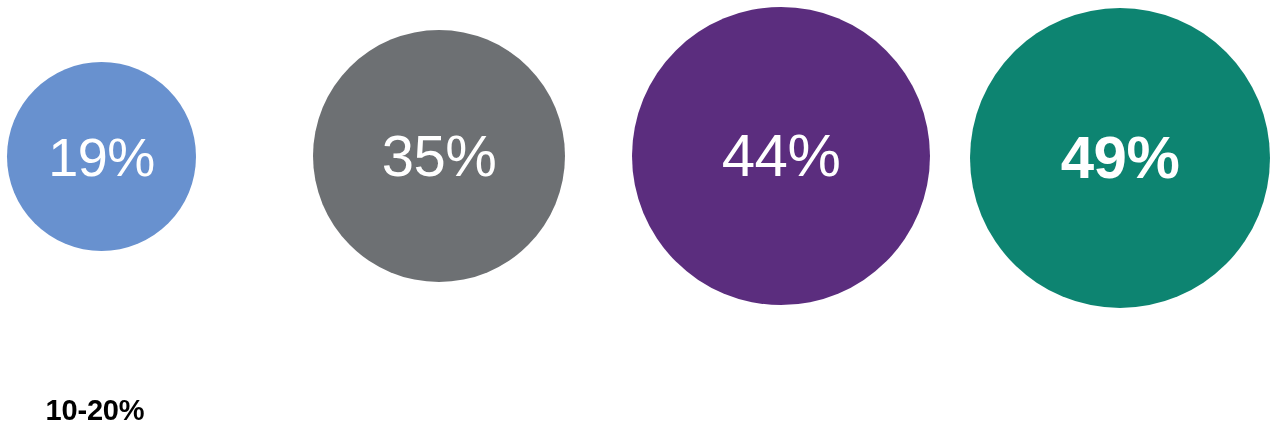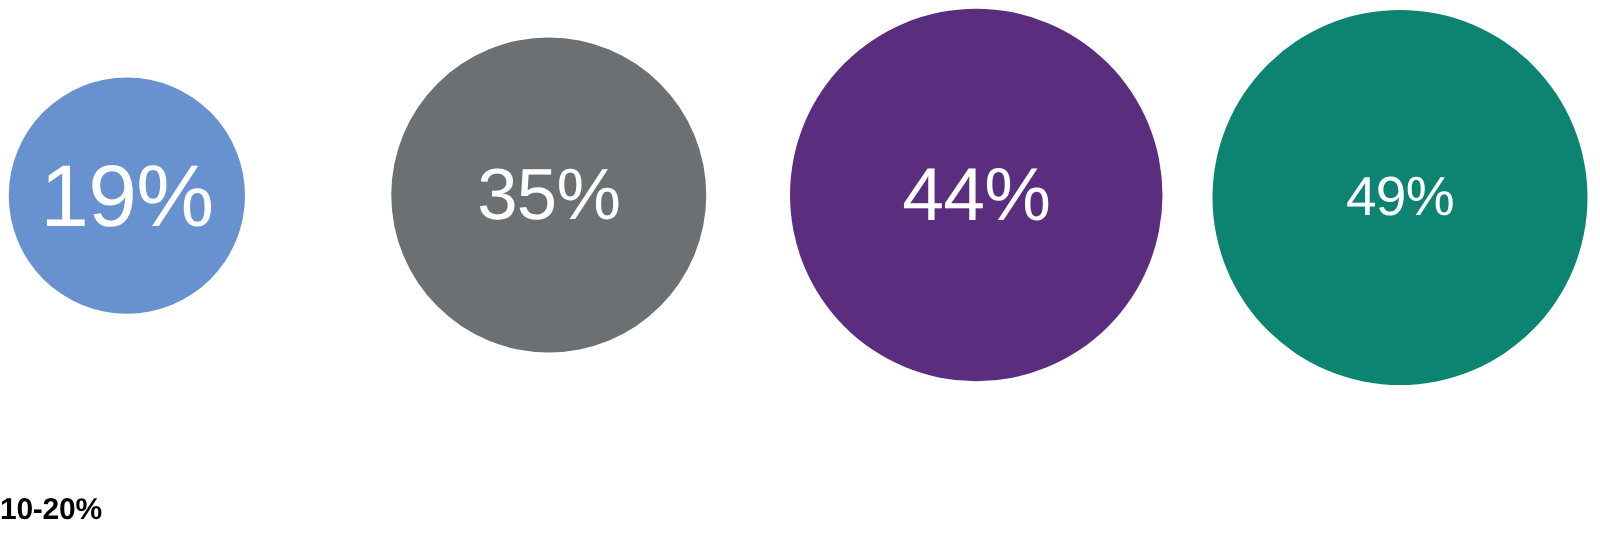--- a/index.html
+++ b/index.html
@@ -34,51 +34,52 @@
   .bubble-value {
     color: #ffffff;
     font-weight: 400;
     letter-spacing: -0.5px;
     line-height: 1;
     white-space: nowrap;
     user-select: none;
   }
   .bubble-label {
     position: absolute;
+    text-align: center;
     color: #000000;
     font-weight: bold;
-    font-size: 24px;
+    font-size: 29px;
     line-height: 1;
     white-space: nowrap;
     letter-spacing: -0.2px;
   }
 </style>
 </head>
 <body>
 
 <div id="chart">
 
   <div class="bubble-group" style="left:0;width:260px;">
     <div class="bubble" style="left:7px;top:62px;width:189px;height:189px;background:#6891CF;">
-      <span class="bubble-value" style="font-size:70px;">19%</span>
+      <span class="bubble-value" style="font-size:54px;">19%</span>
     </div>
     <div class="bubble-label" style="left:0;top:396px;width:190px;">10-20%</div>
   </div>
 
   <div class="bubble-group" style="left:0;width:1152px;">
     <div class="bubble" style="left:313px;top:30px;width:252px;height:252px;background:#6D7073;">
       <span class="bubble-value" style="font-size:58px;">35%</span>
     </div>
   </div>
 
   <div class="bubble-group" style="left:0;width:1280px;">
     <div class="bubble" style="left:632px;top:7px;width:298px;height:298px;background:#5B2D7E;">
       <span class="bubble-value" style="font-size:60px;">44%</span>
     </div>
   </div>
 
   <div class="bubble-group" style="left:0;width:1280px;">
     <div class="bubble" style="left:970px;top:8px;width:300px;height:300px;background:#0D8471;">
-      <span class="bubble-value" style="font-size:44px;">49%</span>
+      <span class="bubble-value" style="font-size:60px;font-weight:bold;">49%</span>
     </div>
   </div>
 
 </div>
 
 </body></html>

